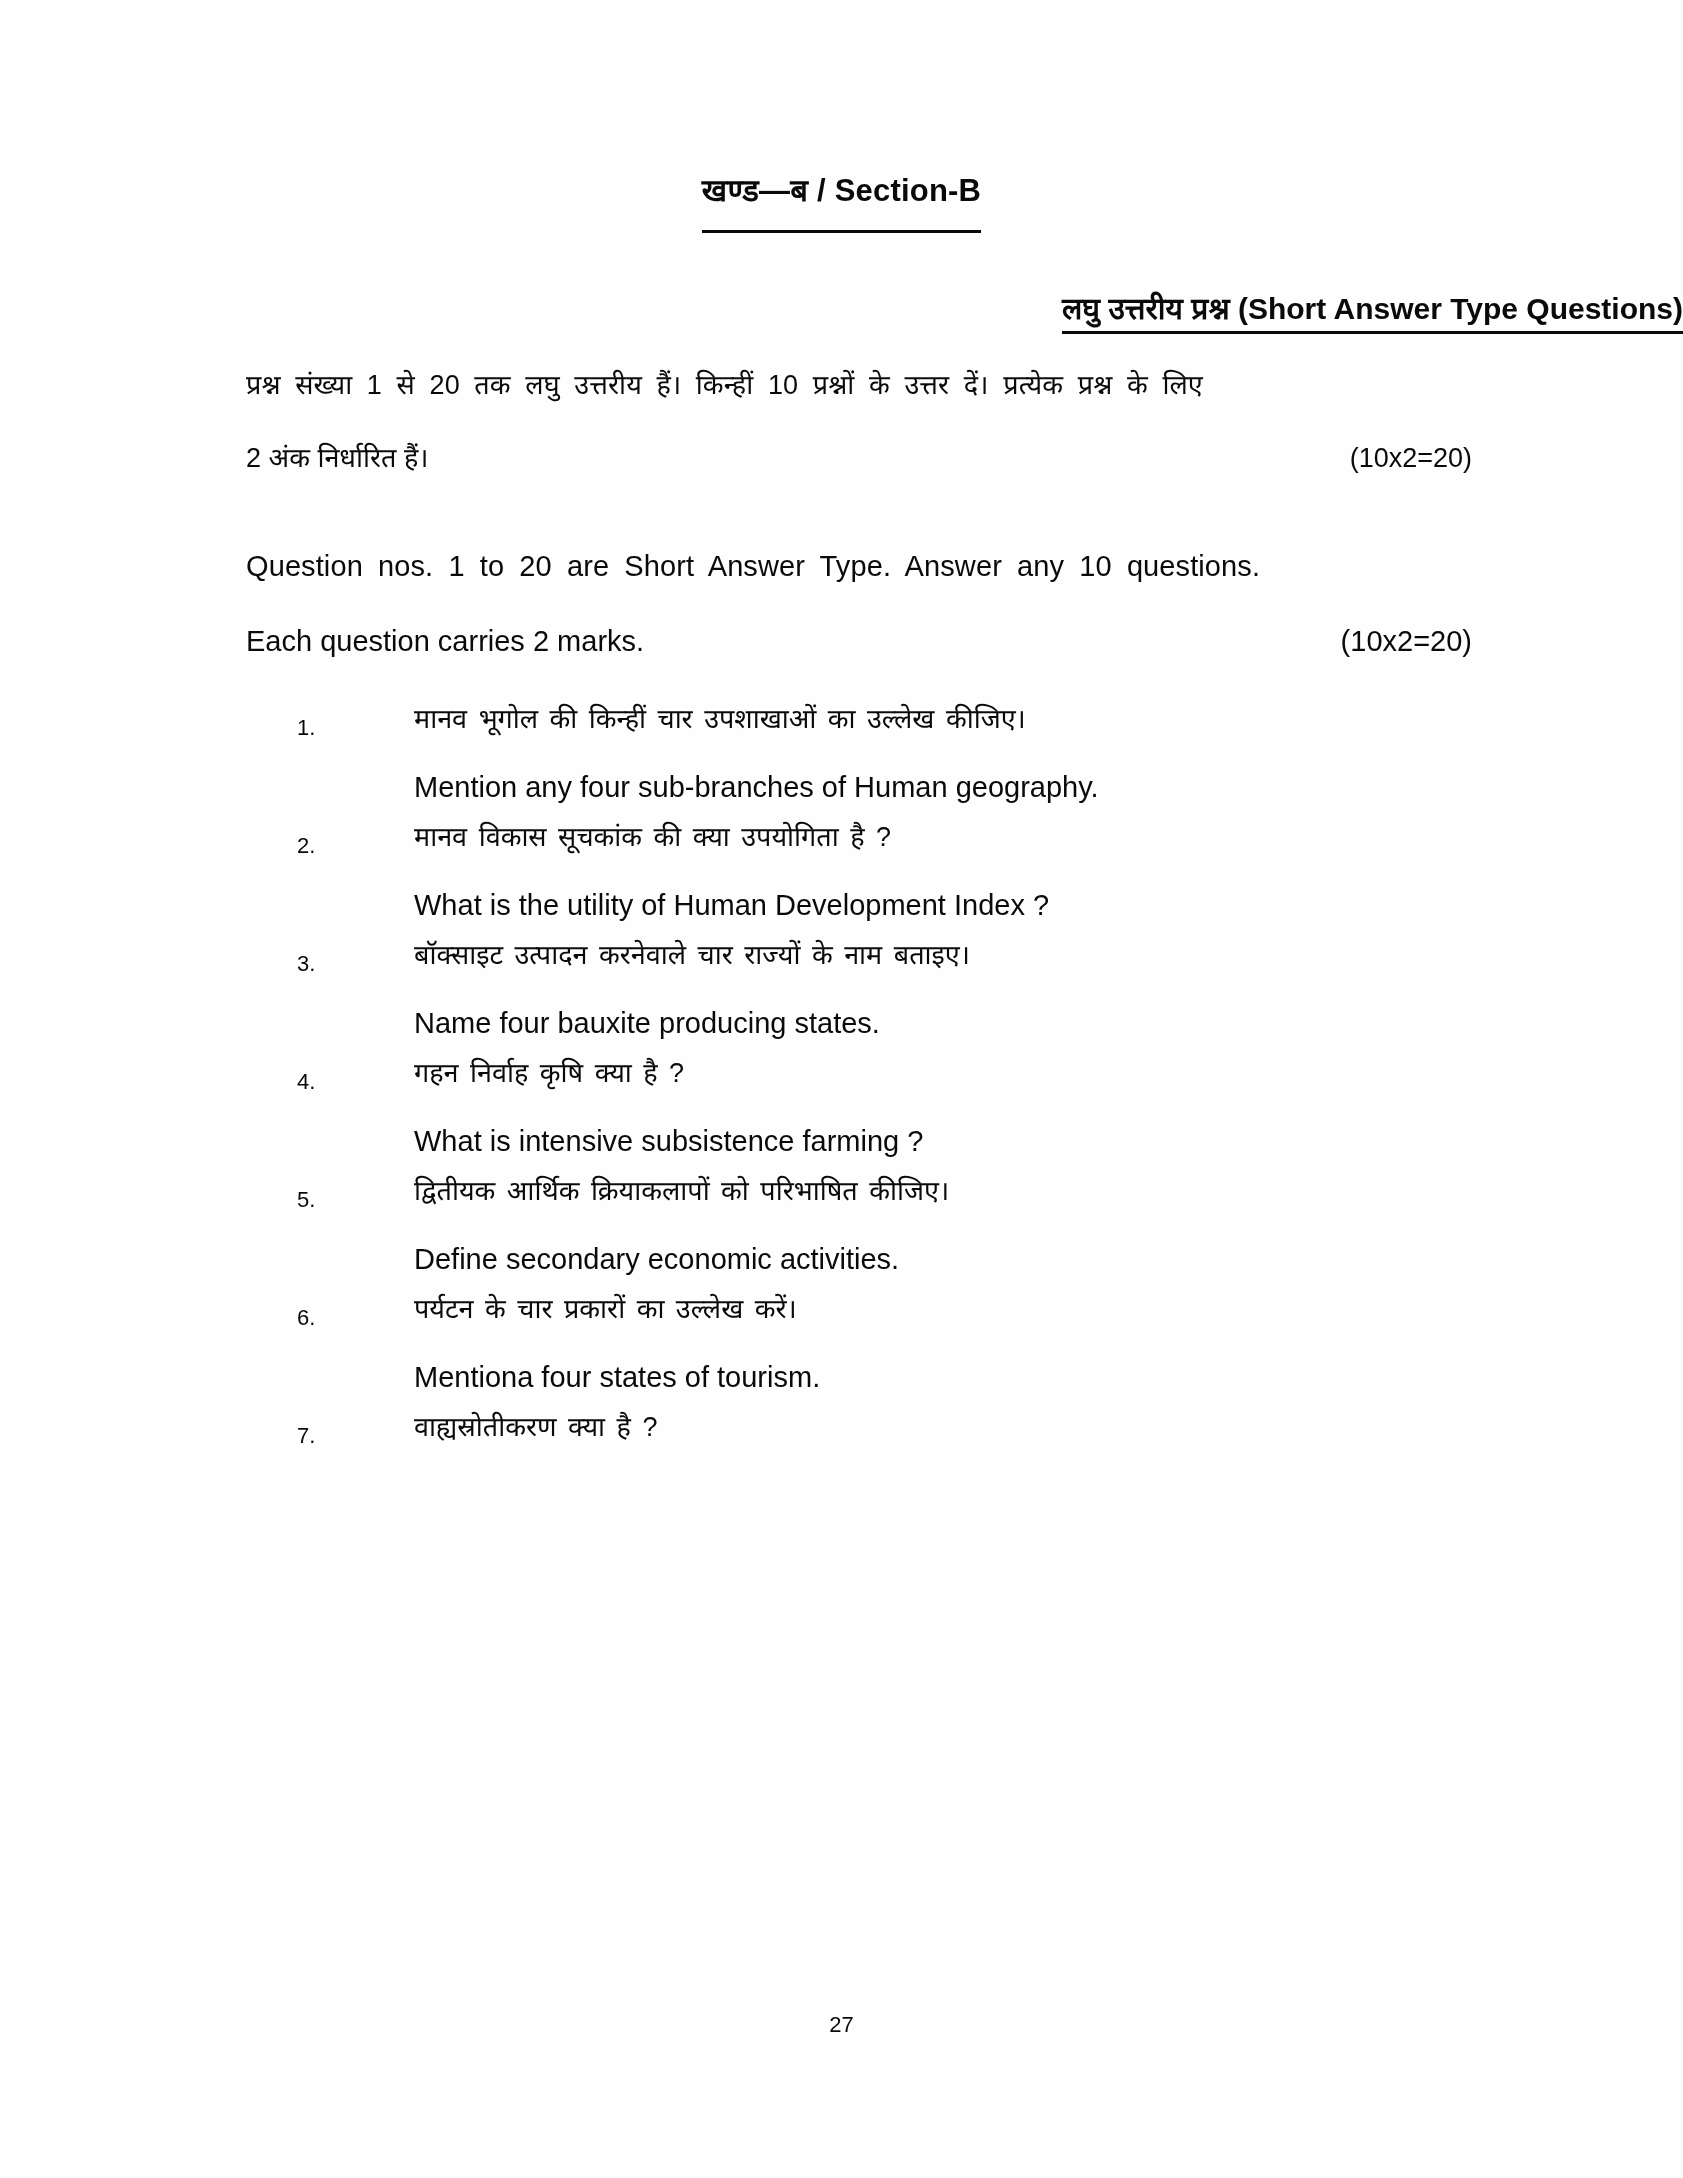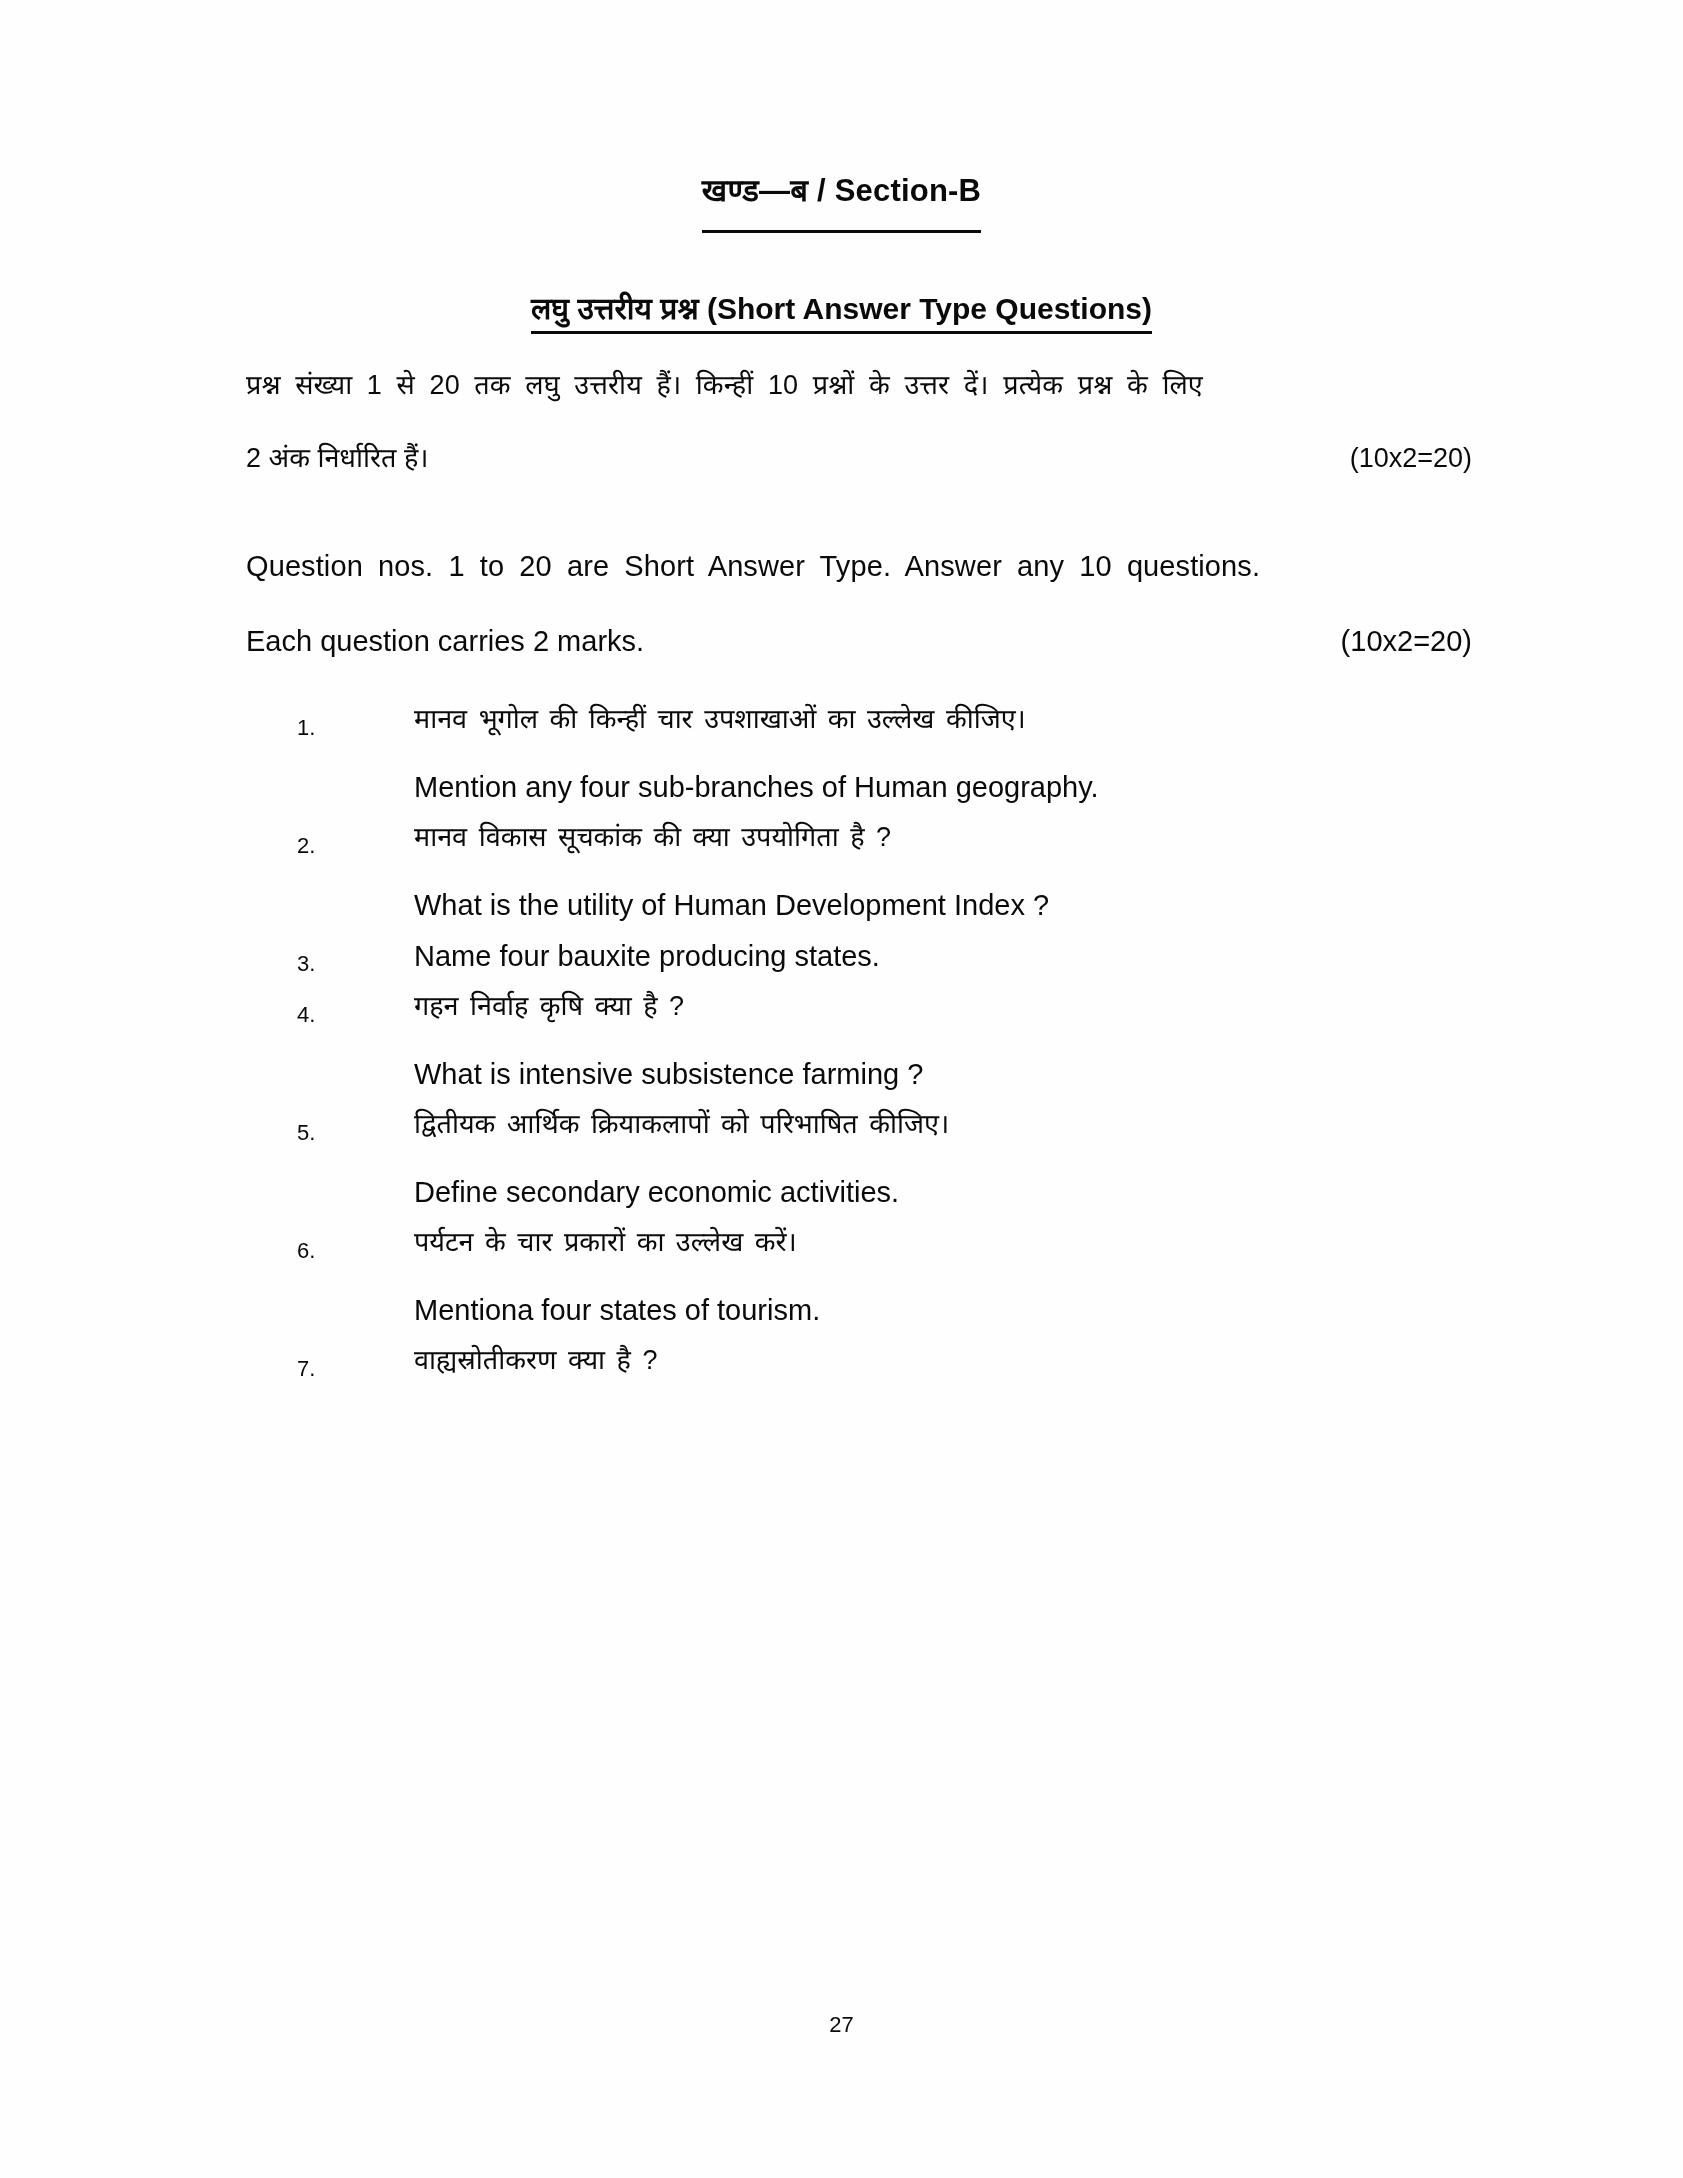--- a/index.html
+++ b/index.html
@@ -31,21 +31,21 @@
     font-weight: bold;
     letter-spacing: 0.2px;
   }
   .section-heading .u {
     border-bottom: 3px solid #0a0a0a;
     padding-bottom: 20px;
     display: inline-block;
   }
 
   .subsection-heading {
-    text-align: center;
+    text-align: right;
     margin-top: 54px;
     font-size: 30px;
     font-weight: bold;
   }
   .subsection-heading .u {
     border-bottom: 3px solid #0a0a0a;
     padding-bottom: 3px;
     display: inline-block;
   }
 
@@ -174,20 +174,21 @@
       <div class="q-num">2.</div>
       <div class="q-body">
         <div class="q-hi">मानव विकास सूचकांक की क्या उपयोगिता है ?</div>
         <div class="q-en">What is the utility of Human Development Index ?</div>
       </div>
     </div>
 
     <div class="q-item">
       <div class="q-num">3.</div>
       <div class="q-body">
+        <div class="q-hi">बॉक्साइट उत्पादन करनेवाले चार राज्यों के नाम बताइए।</div>
         <div class="q-en">Name four bauxite producing states.</div>
       </div>
     </div>
 
     <div class="q-item">
       <div class="q-num">4.</div>
       <div class="q-body">
         <div class="q-hi">गहन निर्वाह कृषि क्या है ?</div>
         <div class="q-en">What is intensive subsistence farming ?</div>
       </div>

